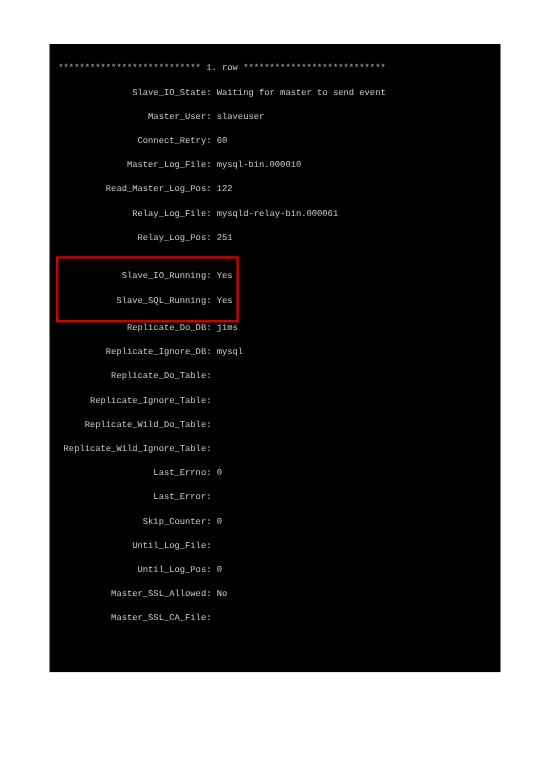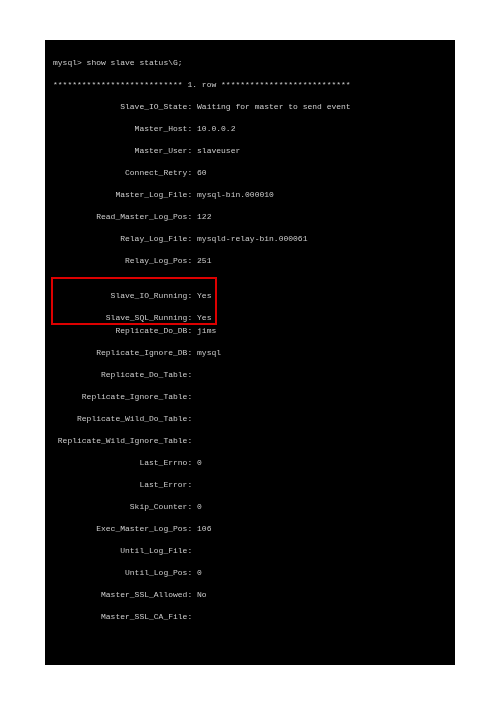--- a/index.html
+++ b/index.html
@@ -22,54 +22,51 @@
     font-family: "Courier New", Consolas, monospace;
     font-size: 8px;
     line-height: 11px;
     padding: 6px 8px 10px 8px;
     white-space: pre;
     position: relative;
   }
   .t-line { white-space: pre; }
   .redbox {
     border: 2px solid #d00;
-    padding: 0 4px 0 0;
+    padding: 0 4px 12px 0;
     display: inline-block;
     margin-left: -2px;
   }
 </style>
 </head>
 <body>
 
 <div class="page">
 
   <div class="terminal">
-<div class="t-line">mysql&gt; show slave status\G;</div>
 <div class="t-line">*************************** 1. row ***************************</div>
 <div class="t-line">              Slave_IO_State: Waiting for master to send event</div>
-<div class="t-line">                 Master_Host: 10.0.0.2</div>
 <div class="t-line">                 Master_User: slaveuser</div>
 <div class="t-line">               Connect_Retry: 60</div>
 <div class="t-line">             Master_Log_File: mysql-bin.000010</div>
 <div class="t-line">         Read_Master_Log_Pos: 122</div>
 <div class="t-line">              Relay_Log_File: mysqld-relay-bin.000061</div>
 <div class="t-line">               Relay_Log_Pos: 251</div>
 <div class="redbox">
 <div class="t-line">            Slave_IO_Running: Yes</div>
 <div class="t-line">           Slave_SQL_Running: Yes</div></div>
 <div class="t-line">             Replicate_Do_DB: jims</div>
 <div class="t-line">         Replicate_Ignore_DB: mysql</div>
 <div class="t-line">          Replicate_Do_Table:</div>
 <div class="t-line">      Replicate_Ignore_Table:</div>
 <div class="t-line">     Replicate_Wild_Do_Table:</div>
 <div class="t-line"> Replicate_Wild_Ignore_Table:</div>
 <div class="t-line">                  Last_Errno: 0</div>
 <div class="t-line">                  Last_Error:</div>
 <div class="t-line">                Skip_Counter: 0</div>
-<div class="t-line">         Exec_Master_Log_Pos: 106</div>
 <div class="t-line">              Until_Log_File:</div>
 <div class="t-line">               Until_Log_Pos: 0</div>
 <div class="t-line">          Master_SSL_Allowed: No</div>
 <div class="t-line">          Master_SSL_CA_File:</div>
 
   </div>
 
 </div>
 
 </body></html>

